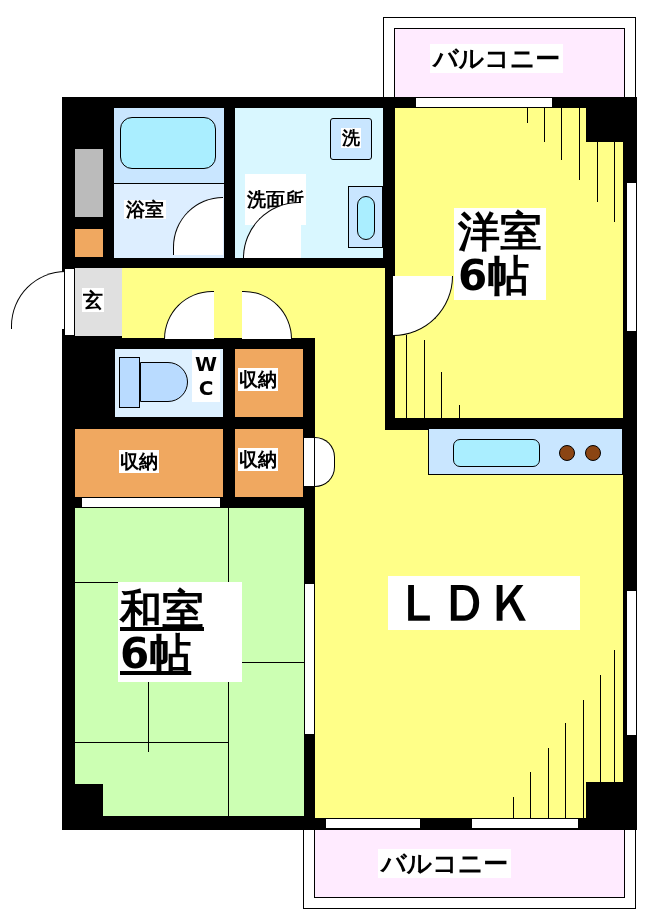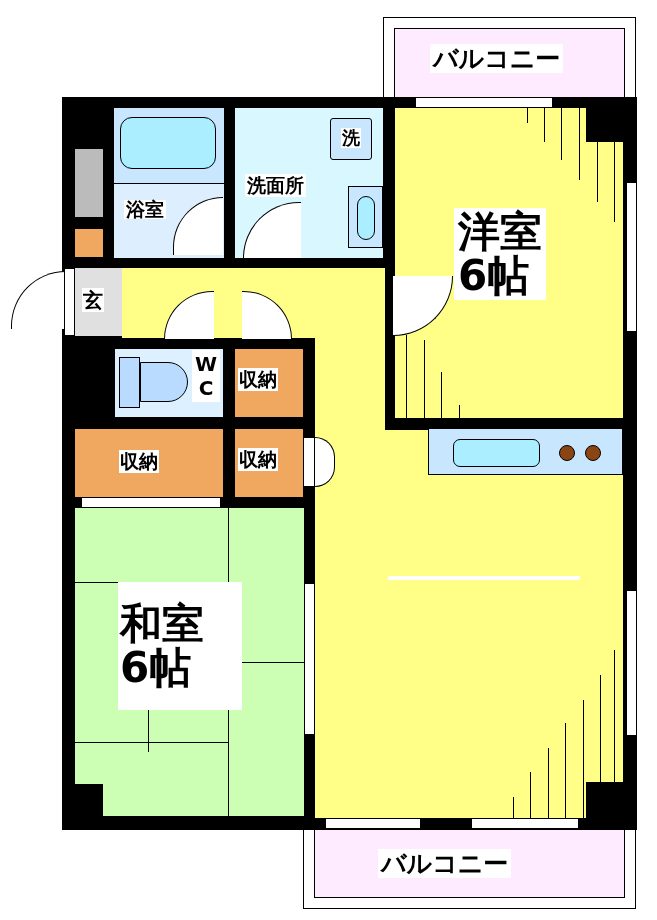--- a/index.html
+++ b/index.html
@@ -53,20 +53,21 @@
 
   <div class="win" style="left:415px;top:97px;width:138px;height:11px;"></div>
   <div class="win" style="left:626px;top:182px;width:11px;height:150px;"></div>
 
   <div class="abs" style="left:428px;top:428px;width:195px;height:47px;background:#C9E6FF;border:1px solid #000;"></div>
   <div class="abs" style="left:453px;top:439px;width:87px;height:28px;background:#AAEEFF;border:1px solid #000;border-radius:7px;"></div>
   <div class="abs" style="left:559px;top:445px;width:16px;height:16px;border-radius:50%;background:#8B4513;border:1px solid #000;"></div>
   <div class="abs" style="left:585px;top:445px;width:16px;height:16px;border-radius:50%;background:#8B4513;border:1px solid #000;"></div>
 
   <div class="label" style="left:388px;top:576px;font-size:50px;padding:2px 6px;width:180px;line-height:1.0;">
+    <div style="letter-spacing:-4px;">ＬＤＫ</div>
   </div>
 
   <div class="fl" style="left:614px;top:650px;height:170px;"></div>
   <div class="fl" style="left:600px;top:675px;height:145px;"></div>
   <div class="fl" style="left:583px;top:700px;height:120px;"></div>
   <div class="fl" style="left:565px;top:723px;height:97px;"></div>
   <div class="fl" style="left:548px;top:748px;height:72px;"></div>
   <div class="fl" style="left:530px;top:772px;height:48px;"></div>
   <div class="fl" style="left:513px;top:797px;height:23px;"></div>
   <div class="wall" style="left:586px;top:782px;width:40px;height:45px;"></div>
@@ -75,37 +76,37 @@
   <div class="win" style="left:325px;top:818px;width:96px;height:11px;"></div>
   <div class="win" style="left:471px;top:818px;width:108px;height:11px;"></div>
 
   <div class="abs" style="left:75px;top:508px;width:229px;height:308px;background:#CCFFB3;"></div>
   <div class="tl" style="left:228px;top:508px;width:1px;height:308px;"></div>
   <div class="tl" style="left:75px;top:582px;width:153px;height:1px;"></div>
   <div class="tl" style="left:228px;top:662px;width:76px;height:1px;"></div>
   <div class="tl" style="left:148px;top:662px;width:1px;height:90px;"></div>
   <div class="tl" style="left:75px;top:742px;width:153px;height:1px;"></div>
   <div class="wall" style="left:75px;top:784px;width:28px;height:32px;"></div>
-  <div class="label" style="left:118px;top:582px;font-size:42px;padding:20px 2px;width:120px;line-height:1.05;">
+  <div class="label" style="left:118px;top:582px;font-size:42px;padding:6px 2px;width:120px;line-height:1.05;text-decoration:underline;">
     <div>和室</div>
     <div>6帖</div>
   </div>
   <div class="win" style="left:81px;top:497px;width:140px;height:11px;"></div>
   <div class="win" style="left:304px;top:583px;width:11px;height:152px;"></div>
 
   <div class="abs" style="left:114px;top:108px;width:110px;height:150px;background:#DDEEFF;"></div>
   <div class="abs" style="left:114px;top:108px;width:110px;height:76px;background:#C9E6FF;border-bottom:1px solid #000;"></div>
   <div class="abs" style="left:120px;top:117px;width:96px;height:52px;background:#AAEEFF;border:1px solid #000;border-radius:12px;"></div>
   <div class="label" style="left:124px;top:200px;font-size:19px;padding:0 2px;">浴室</div>
   <div class="door-arc" style="left:173px;top:197px;width:50px;height:58px;border-radius:50px 0 0 0;border-right:none;border-bottom:none;"></div>
 
   <div class="abs" style="left:235px;top:108px;width:148px;height:150px;background:#D9F7FF;"></div>
   <div class="abs" style="left:330px;top:118px;width:42px;height:42px;background:#C9E6FF;border:1px solid #000;border-radius:3px;"></div>
   <div class="label" style="left:341px;top:128px;font-size:18px;padding:1px;">洗</div>
-  <div class="label" style="left:245px;top:174px;font-size:19px;padding:2px 2px;">洗面所</div>
+  <div class="label" style="left:245px;top:174px;font-size:19px;padding:16px 2px;">洗面所</div>
   <div class="abs" style="left:348px;top:186px;width:35px;height:62px;background:#C9E6FF;border:1px solid #000;"></div>
   <div class="abs" style="left:357px;top:196px;width:18px;height:44px;background:#AAEEFF;border:1px solid #000;border-radius:9px;"></div>
   <div class="door-arc" style="left:243px;top:202px;width:58px;height:56px;border-radius:56px 0 0 0;border-right:none;border-bottom:none;"></div>
 
   <div class="abs" style="left:75px;top:149px;width:28px;height:68px;background:#BBBBBB;"></div>
   <div class="abs" style="left:75px;top:229px;width:28px;height:28px;background:#F0A860;"></div>
 
   <div class="abs" style="left:75px;top:268px;width:47px;height:68px;background:#E0E0E0;"></div>
   <div class="label" style="left:82px;top:288px;font-size:20px;padding:2px 1px;">玄</div>
   <div class="door-arc" style="left:11px;top:271px;width:55px;height:58px;border-radius:55px 0 0 0;border-right:none;border-bottom:none;"></div>

